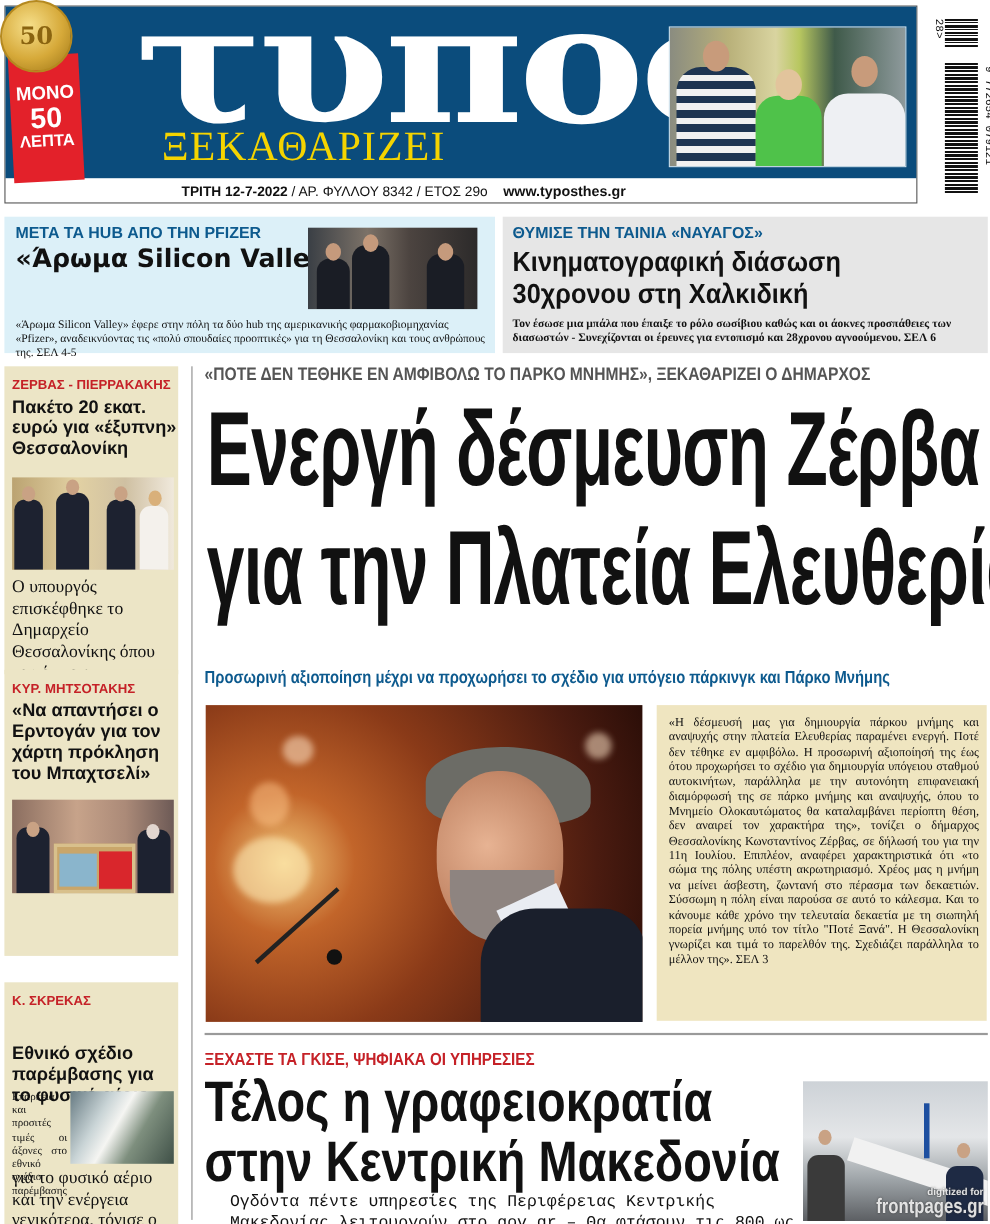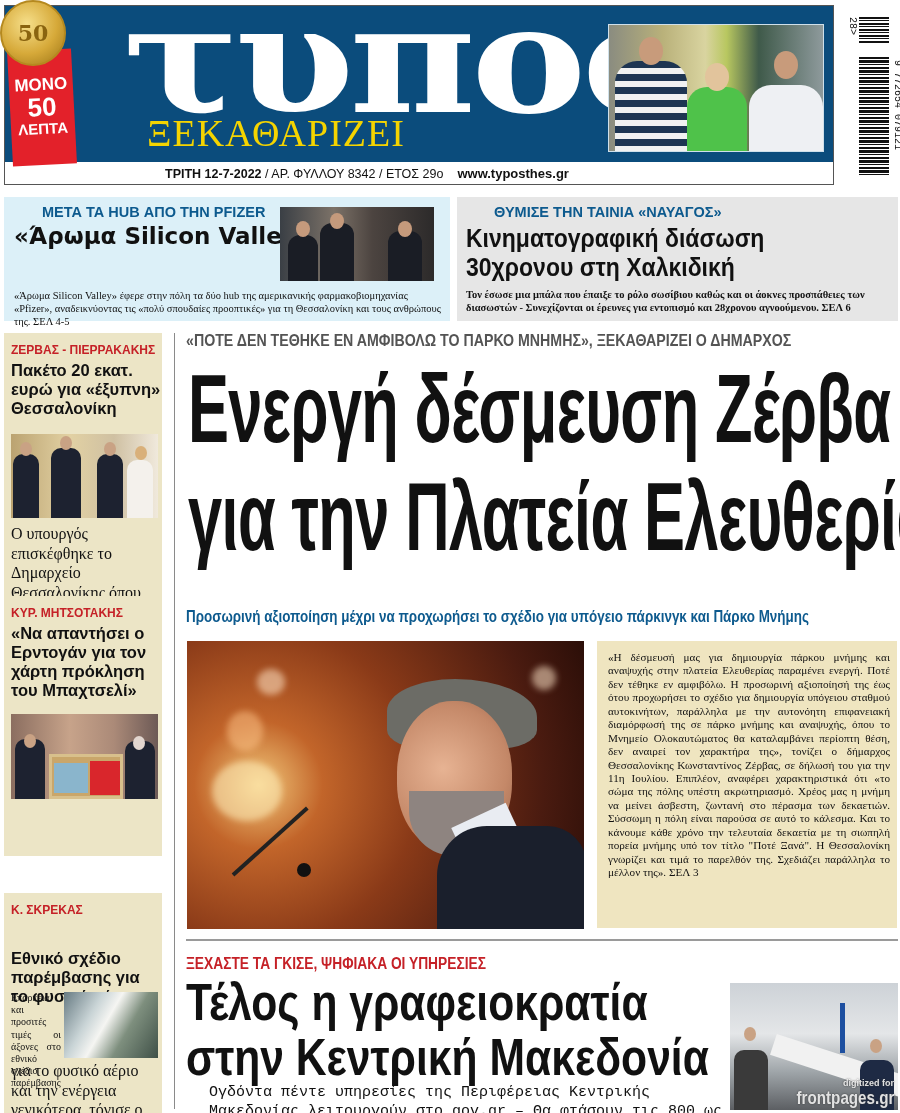--- a/index.html
+++ b/index.html
@@ -30,21 +30,21 @@
 
   .barcode { position: absolute; left: 845px; top: 5px; width: 52px; height: 180px; }
   .barcode .bars1 { position: absolute; left: 14px; top: 12px; width: 30px; height: 26px; background: repeating-linear-gradient(180deg, #111 0 2px, #fff 2px 3px, #111 3px 4px, #fff 4px 6px); }
   .barcode .bars2 { position: absolute; left: 14px; top: 52px; width: 30px; height: 120px; background: repeating-linear-gradient(180deg, #111 0 2px, #fff 2px 3px, #111 3px 6px, #fff 6px 7px, #111 7px 8px, #fff 8px 10px); }
   .barcode .code { position: absolute; left: 47px; top: 55px; writing-mode: vertical-rl; font-family: "Liberation Mono", monospace; font-size: 10px; color: #111; }
   .barcode .code2 { position: absolute; left: 2px; top: 12px; writing-mode: vertical-rl; font-family: "Liberation Mono", monospace; font-size: 10px; color: #111; }
 
   
   .box-left { position: absolute; left: 4px; top: 197px; width: 446px; height: 124px; background: #dcf0f8; }
   .box-right { position: absolute; left: 457px; top: 197px; width: 441px; height: 124px; background: #e6e6e6; }
-  .kicker-blue { color: #0d5a8e; font-weight: bold; font-size: 14.5px; white-space: nowrap; margin-left: 28px; }
+  .kicker-blue { color: #0d5a8e; font-weight: bold; font-size: 14.5px; white-space: nowrap; }
   .box-left .kicker-blue { position: absolute; left: 10px; top: 7px; }
   .box-left .head { position: absolute; left: 10px; top: 26px; font-family: "DejaVu Sans", sans-serif; font-weight: bold; font-size: 23px; line-height: 1.15; color: #111; }
   .box-left .photo { position: absolute; left: 276px; top: 10px; width: 154px; height: 74px; background: linear-gradient(90deg, #3a3f45 0%, #7c7268 35%, #4c4440 60%, #2c2a2a 100%); overflow: hidden; }
   .box-left .photo .fig { position: absolute; bottom: 0; width: 30px; height: 52px; background: #1a1d25; border-radius: 12px 12px 0 0; }
   .box-left .photo .hd { position: absolute; width: 14px; height: 16px; border-radius: 50%; background: #c59a7c; }
   .box-left .blurb { position: absolute; left: 10px; top: 92px; width: 430px; font-family: "Liberation Serif", serif; font-size: 10.5px; line-height: 1.25; color: #111; }
   .box-right .kicker-blue { position: absolute; left: 9px; top: 7px; }
   .box-right .head { position: absolute; left: 9px; top: 27px; font-weight: bold; font-size: 25px; line-height: 1.17; color: #111; transform: scaleX(0.92); transform-origin: left top; white-space: nowrap; }
   .box-right .blurb { position: absolute; left: 9px; top: 91px; width: 425px; font-family: "Liberation Serif", serif; font-weight: bold; font-size: 10.5px; line-height: 1.25; color: #111; }
 
@@ -55,21 +55,21 @@
   .side-card .head { position: absolute; left: 7px; width: 150px; font-weight: bold; font-size: 16.5px; line-height: 1.15; color: #111; }
   .side-card .photo { position: absolute; left: 7px; width: 147px; overflow: hidden; }
   .side-card .blurb { position: absolute; left: 7px; width: 148px; font-family: Liberation Serif, serif; font-size: 16px; line-height: 1.22; color: #111; }
 
   .card1 { top: 0; height: 280px; }
   .card1 .kicker-red { top: 10px; }
   .card1 .head { top: 28px; }
   .card1 .photo { top: 101px; height: 84px; background: linear-gradient(90deg, #bba371 0%, #e2d1a3 40%, #cfc0a2 70%, #f0e9dc 100%); }
   .card1 .blurb { top: 191px; }
 
-  .card2 { top: 263px; height: 260px; }
+  .card2 { top: 276px; height: 260px; }
   .card2 .kicker-red { top: 10px; }
   .card2 .head { top: 28px; }
   .card2 .photo { top: 118px; height: 85px; background: linear-gradient(90deg, #8b6e60 0%, #c7a38a 40%, #ab8a78 70%, #6d5a56 100%); }
   .card2 .blurb { top: 207px; }
 
   .card3 { top: 560px; height: 220px; }
   .card3 .kicker-red { top: 10px; }
   .card3 .head { top: 30px; margin-top: 26px; }
   .card3 .photo { top: 99px; left: 60px; width: 94px; height: 66px; background: linear-gradient(120deg, #667a82 0%, #c9d4d6 30%, #f5f5f2 45%, #7e8f7e 65%, #3f5047 100%); }
   .card3 .blurb-side { position: absolute; left: 7px; top: 99px; width: 50px; font-family: Liberation Serif, serif; font-size: 10px; line-height: 1.22; color: #111; text-align: justify; }

